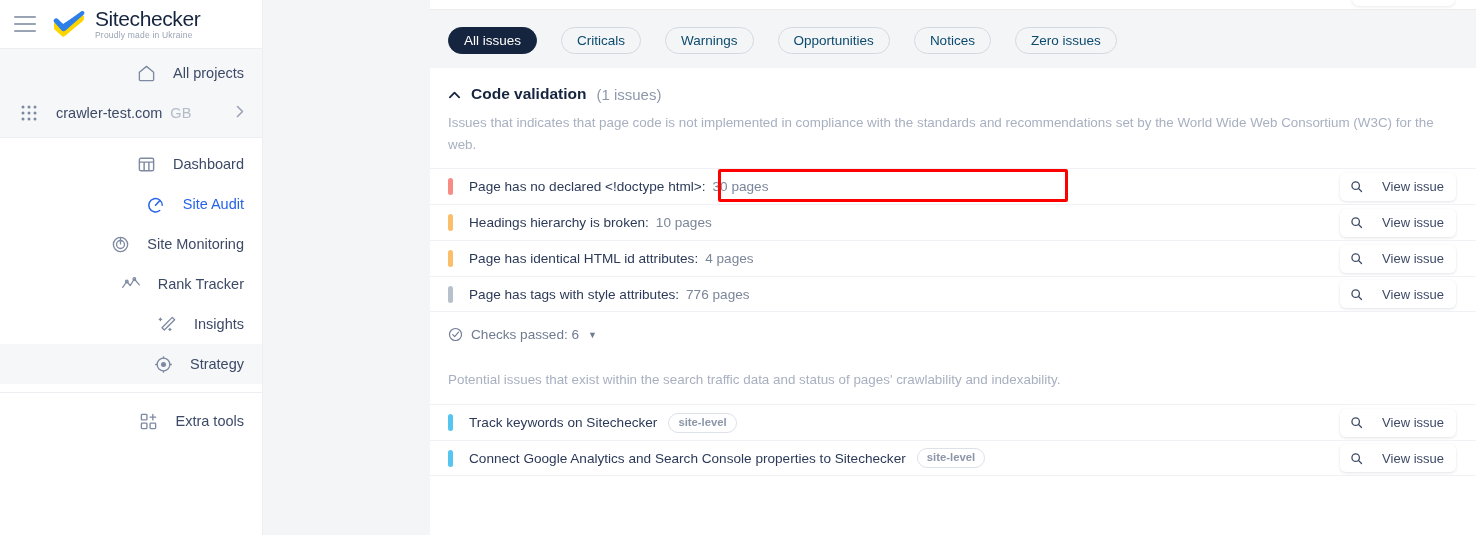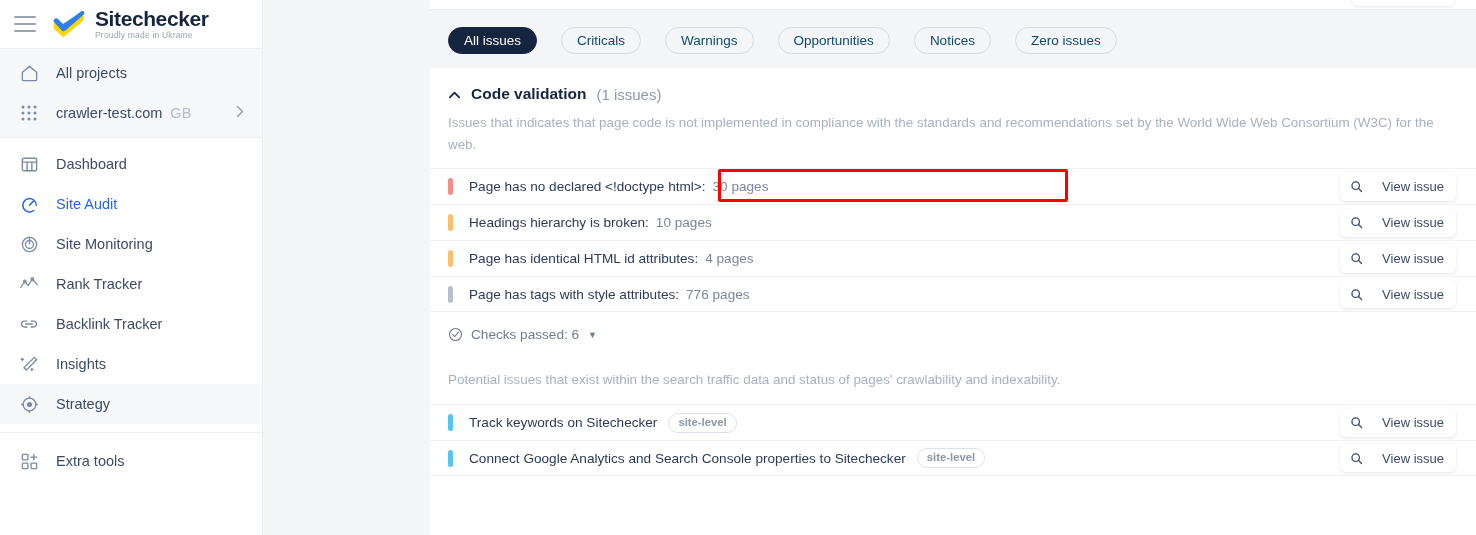--- a/index.html
+++ b/index.html
@@ -24,30 +24,30 @@
     height: 48px; flex: 0 0 48px;
     display: flex; align-items: center; gap: 16px;
     padding: 0 14px;
     background: #ffffff;
   }
   .burger { width: 22px; height: 16px; display: flex; flex-direction: column; justify-content: space-between; cursor: pointer; }
   .burger span { display: block; height: 2px; width: 100%; background: #9aa3b4; border-radius: 2px; }
   .logo-wrap { display: flex; align-items: center; gap: 9px; }
   .logo-mark { width: 34px; height: 26px; flex: 0 0 34px; }
   .logo-text { line-height: 1; }
-  .logo-name { font-size: 21px; font-weight: bold; letter-spacing: -0.4px; color: #16253f; display: block; }
+  .logo-name { font-size: 21px; font-weight: normal; letter-spacing: -0.4px; color: #16253f; display: block; }
   .logo-tag { font-size: 8.5px; color: #9aa3b4; letter-spacing: 0.2px; display: block; margin-top: 2px; }
 
   .sb-group { background: #f6f7f9; border-top: 1px solid #eceef2; border-bottom: 1px solid #eceef2; padding: 4px 0; }
   .sb-body { padding-top: 6px; background: #ffffff; flex: 1 1 auto; }
 
   .sb-item {
     height: 40px; display: flex; align-items: center; gap: 16px;
     padding: 0 18px; cursor: pointer; position: relative;
-    font-size: 14.5px; color: #3d4a66;
+    font-size: 14.5px; color: #3d4a66; justify-content: flex-end;
   }
   .sb-item .ico { width: 22px; height: 22px; flex: 0 0 22px; display: flex; align-items: center; justify-content: center; color: #7e8aa1; }
   .sb-item.active { color: #2563eb; }
   .sb-item.active .ico { color: #2563eb; }
   .sb-item .chev { margin-left: auto; color: #9aa3b4; font-size: 13px; }
   .sb-badge { font-size: 14.5px; color: #b3bbc9; margin-left: -8px; }
 
   .sb-sep { height: 1px; background: #eceef2; margin: 8px 0; }
   .sb-strategy-row { background: #f6f7f9; }
 
@@ -232,30 +232,20 @@
         <span class="ico">
           <svg width="20" height="20" viewBox="0 0 24 24" fill="none" stroke="currentColor" stroke-width="1.5" stroke-linecap="round" stroke-linejoin="round">
             <path d="M2 16 L7 9 L11 14 L16 6 L22 13"></path>
               <circle cx="7" cy="9" r="1.6"></circle>
               <circle cx="16" cy="6" r="1.6"></circle>
           </svg>
         </span>
         <span>Rank Tracker</span>
       </div>
 
-      <div class="sb-item">
-        <span class="ico">
-          <svg width="20" height="20" viewBox="0 0 24 24" fill="none" stroke="currentColor" stroke-width="1.7" stroke-linecap="round">
-            <path d="M9.5 8.5 H6.5a3.5 3.5 0 0 0 0 7h3"></path>
-              <path d="M14.5 8.5 h3a3.5 3.5 0 0 1 0 7h-3"></path>
-              <path d="M8 12 h8"></path>
-          </svg>
-        </span>
-        <span>Backlink Tracker</span>
-      </div>
 
       <div class="sb-item">
         <span class="ico">
           <svg width="19" height="19" viewBox="0 0 24 24" fill="none" stroke="currentColor" stroke-width="1.7" stroke-linecap="round" stroke-linejoin="round">
             <path d="M18 3 L21 6 L8 19 L5 16 Z"></path>
               <path d="M3 4 v3 M1.5 5.5 h3 M15 17 v2.5 M13.8 18.2 h2.5"></path>
           </svg>
         </span>
         <span>Insights</span>
       </div>

